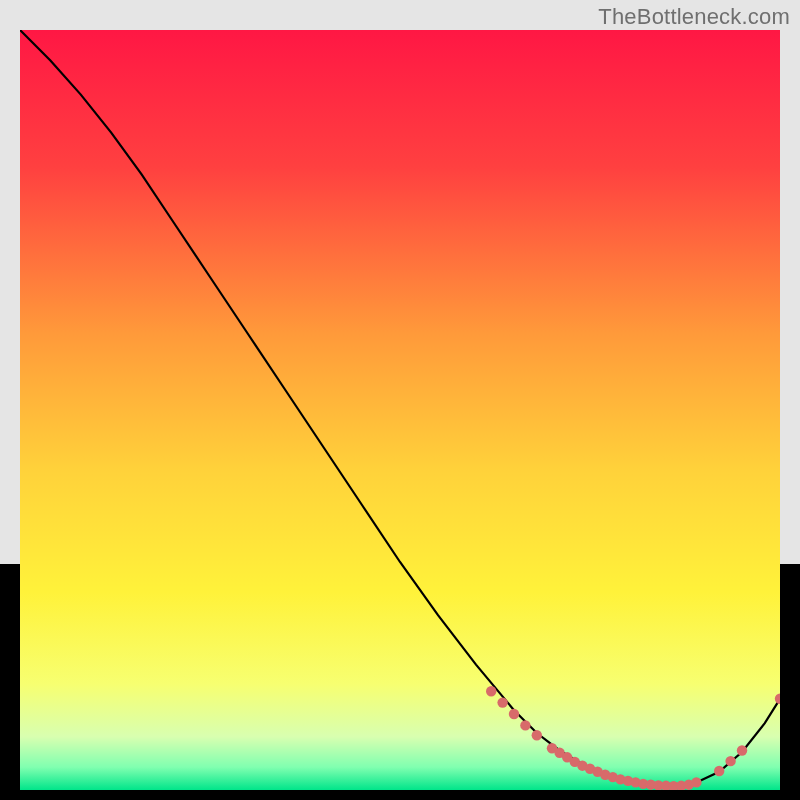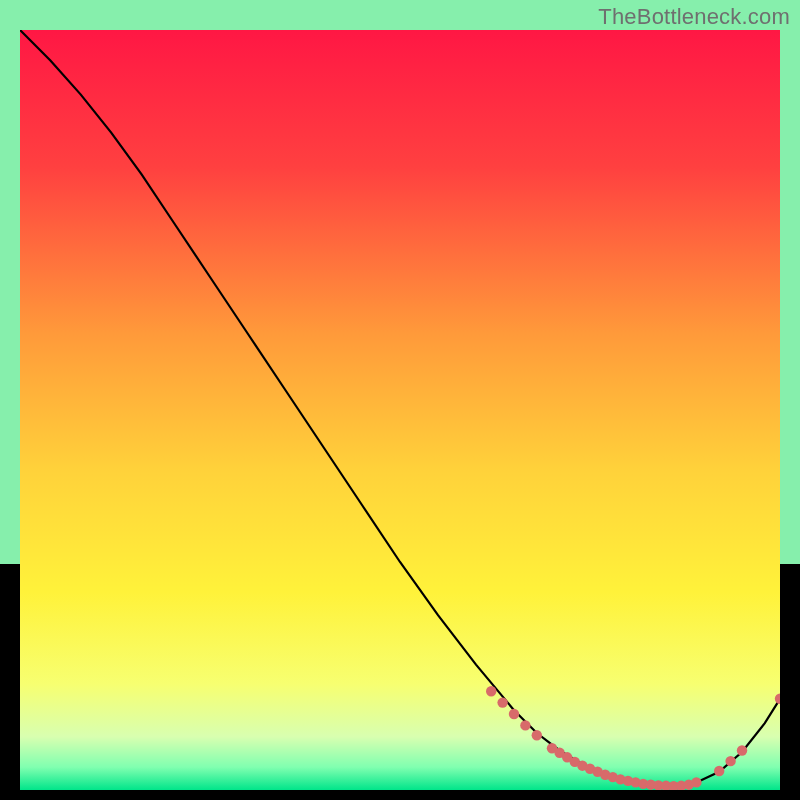--- a/index.html
+++ b/index.html
@@ -1,21 +1,21 @@
 <!DOCTYPE html>
 <html><head>
 <meta charset="utf-8">
 <style>
   * { margin: 0; padding: 0; box-sizing: border-box; }
   html, body { width: 800px; height: 800px; background: #000; overflow: hidden; }
   .frame {
     position: relative;
     width: 800px;
     height: 564px;
-    background: #86efac;
+    background: #e5e5e5;
   }
   .watermark {
     position: absolute;
     top: 4px;
     right: 10px;
     font-family: Arial, Helvetica, sans-serif;
     font-size: 22px;
     color: #6f6f6f;
     letter-spacing: 0.2px;
     user-select: none;

